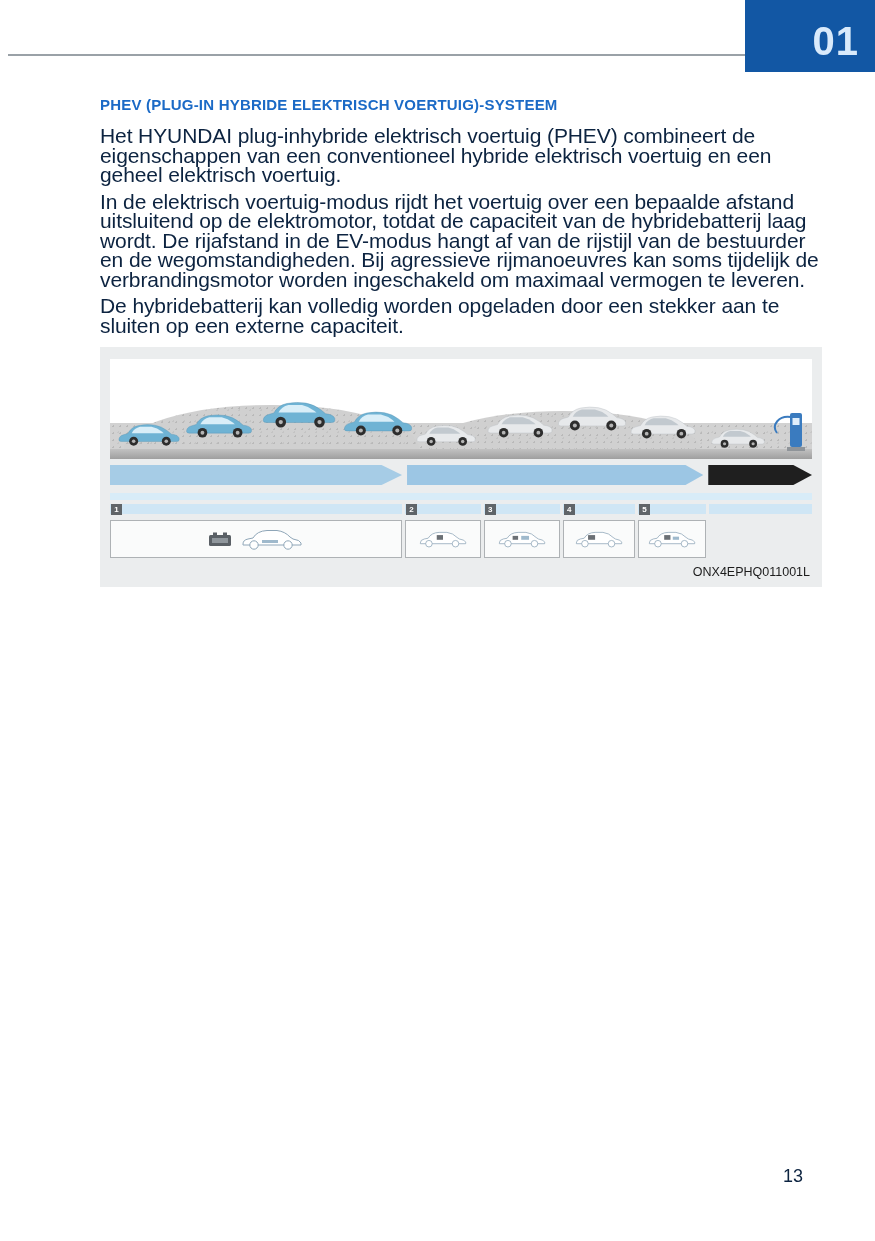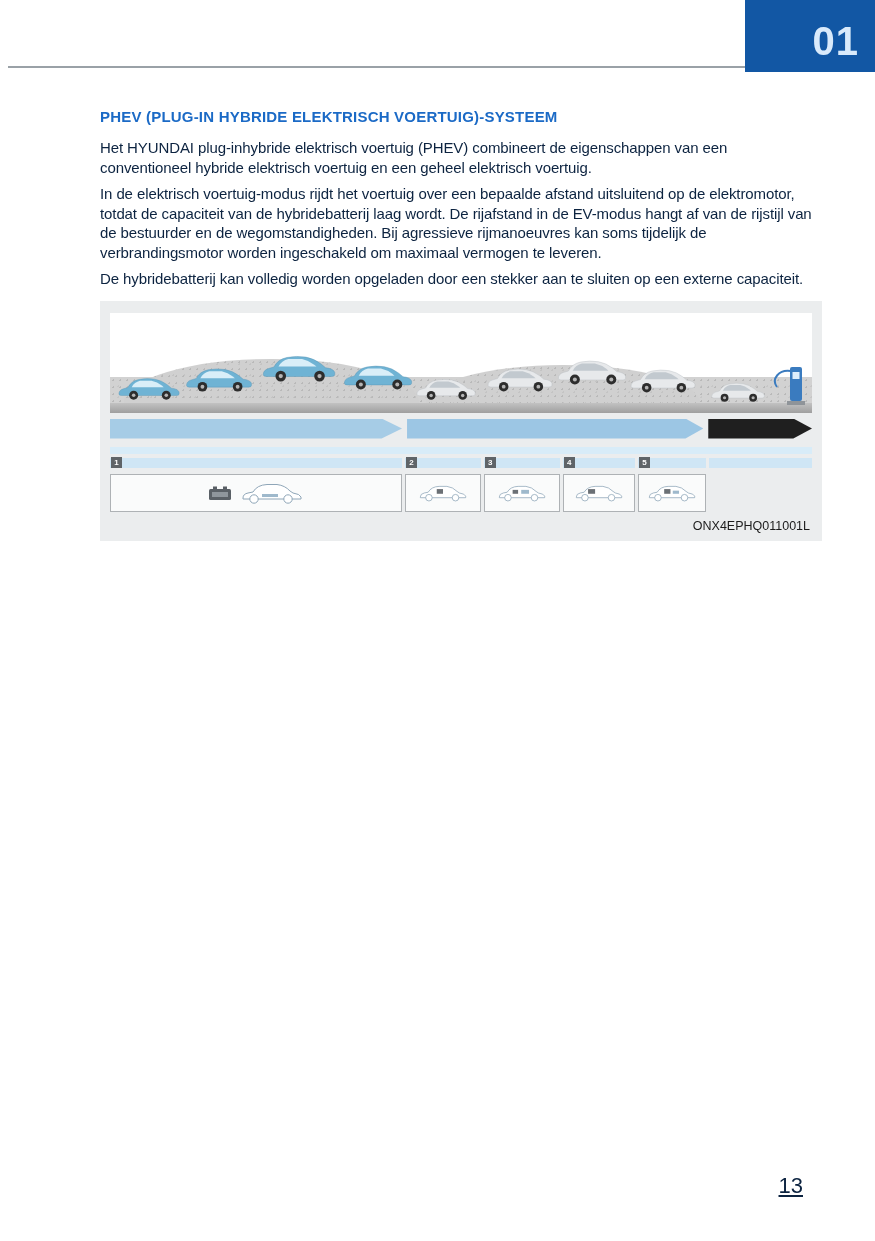--- a/index.html
+++ b/index.html
@@ -4,32 +4,32 @@
 <style>
   * { margin:0; padding:0; box-sizing:border-box; }
   html,body { background:#ffffff; }
   body { font-family:"Liberation Sans", sans-serif; }
   .page {
     position:relative; width:875px; height:1241px; margin:0 auto;
     background:#ffffff; overflow:hidden;
   }
 
   
-  .header { position:relative; height:68px; margin-left:8px; border-bottom:2px solid #9aa1a7; }
+  .header { position:relative; height:56px; margin-left:8px; border-bottom:2px solid #9aa1a7; }
   .chapter-tab {
     position:absolute; top:0; right:-0px; width:130px; height:72px;
     background:#1257a4; display:flex; align-items:center; justify-content:flex-end;
     padding-right:16px;
   }
   .chapter-num { color:#d9eafb; font-size:40px; font-weight:bold; letter-spacing:1px; line-height:1; padding-top:10px; }
 
   
   .main { padding:40px 53px 0 100px; }
   .title { color:#1b6ac6; font-size:15px; font-weight:bold; letter-spacing:0.2px; margin-bottom:13px; }
-  .para { color:#0c2340; font-size:15px; line-height:19.5px; margin-bottom:7px; letter-spacing:-0.1px; }
+  .para { color:#0c2340; font-size:21px; line-height:19.5px; margin-bottom:7px; letter-spacing:-0.1px; }
 
   
   .figure { margin-top:12px; background:#ebedee; padding:12px 10px 8px 10px; }
   .scene { position:relative; height:100px; background:#ffffff; overflow:hidden; }
   .ground {
     position:absolute; left:0; right:0; bottom:10px; height:26px;
     background-color:#d2d2d2;
     background-image:radial-gradient(#b9b9b9 1px, transparent 1px), radial-gradient(#c7c7c7 1px, transparent 1px);
     background-size:7px 7px, 11px 11px; background-position:0 0, 3px 4px;
   }
@@ -79,21 +79,21 @@
   .mode-box {
     background:#fafbfb; border:1px solid #aeb2b5;
     display:flex; align-items:center; justify-content:center; gap:6px;
   }
   .box-1 { width:41.6%; } .box-2 { width:10.8%; } .box-3 { width:10.8%; }
   .box-4 { width:10.3%; } .box-5 { width:9.7%; } .box-end { flex:1; }
 
   .caption { text-align:right; color:#1c1c1c; font-size:12.5px; margin-top:7px; padding-right:2px; }
 
   
-  .page-number { position:absolute; right:72px; bottom:42px; color:#0c2340; font-size:22px;text-decoration:underline; }
+  .page-number { position:absolute; right:72px; bottom:54px; color:#0c2340; font-size:18px; }
 </style>
 </head>
 <body>
 
 <div class="page">
 
   <div class="header">
     <div class="chapter-tab">
       <span class="chapter-num">01</span>
     </div>

